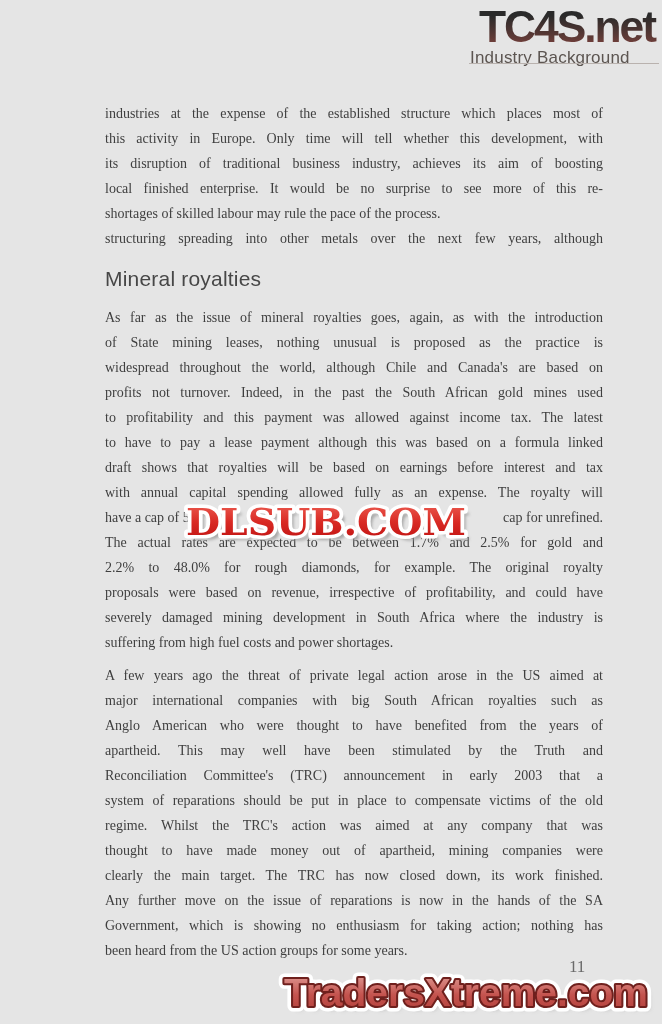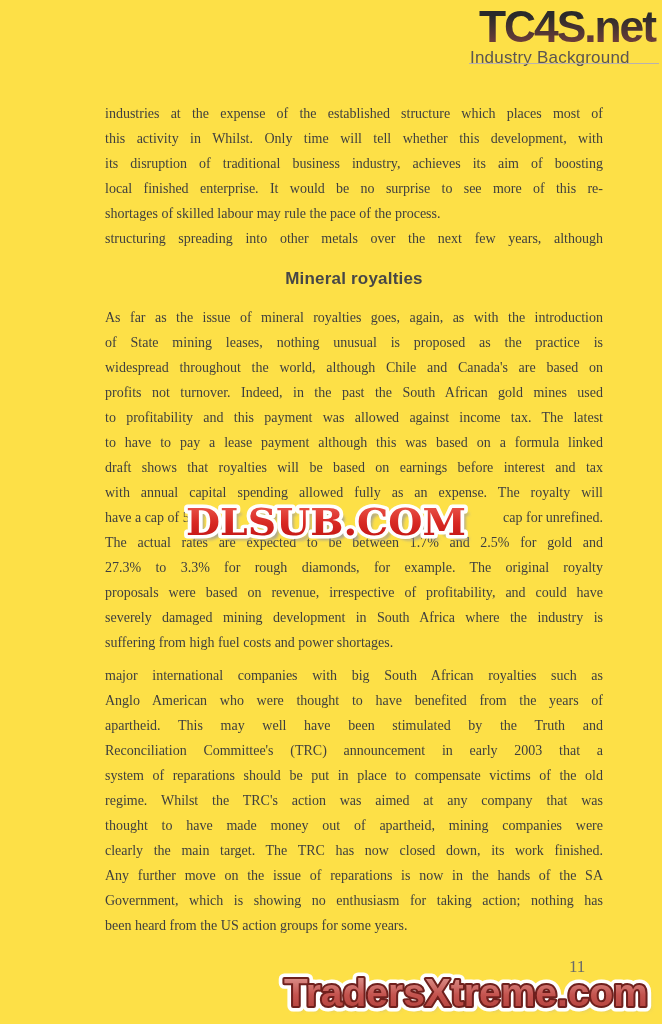--- a/index.html
+++ b/index.html
@@ -1,20 +1,20 @@
 <!DOCTYPE html>
 <html><head>
 <meta charset="utf-8">
 <style>
   html,body{margin:0;padding:0;}
   body{
     width:662px;height:1024px;background:#ffffff;position:relative;
     font-family:"Liberation Serif", serif;color:#3f3f3f;overflow:hidden;
   }
-  .page{position:absolute;inset:0;background:#fde047;padding-left:20px;}
+  .page{position:absolute;inset:0;background:#e5e5e5;padding-left:20px;}
 
   
   .tc4s-logo{position:absolute;left:477px;top:2px;}
   .section-label{
     position:absolute;left:470px;top:48px;
     font-family:"Liberation Sans", sans-serif;font-size:17px;color:#5c5551;
     letter-spacing:.2px;white-space:nowrap;
   }
   .header-rule{
     position:absolute;left:469px;top:63px;width:190px;height:1px;
@@ -29,22 +29,22 @@
   .line{
     height:25px;line-height:25px;overflow:hidden;
     text-align:justify;text-align-last:justify;
   }
   .line.last{text-align-last:left;}
   .line-split{
     height:25px;line-height:25px;display:flex;justify-content:space-between;
     overflow:hidden;white-space:nowrap;
   }
   .subheading{
-    font-family:"Liberation Sans", sans-serif;font-size:17px;color:#474747;
-    margin:16px 0 14px 0;line-height:24px;font-weight:700;letter-spacing:.2px;text-align:center;
+    font-family:"Liberation Sans", sans-serif;font-size:21px;color:#474747;
+    margin:16px 0 14px 0;line-height:24px;font-weight:400;letter-spacing:.2px;
   }
   .para{margin:0;}
   .para.p2{margin-top:0;}
   .para.p3{margin-top:8px;}
 
   
   .watermark{position:absolute;left:181px;top:494px;pointer-events:none;}
 
   
   .page-number{
@@ -69,21 +69,21 @@
     </defs>
     <text x="2" y="40" font-family="Liberation Sans, sans-serif" font-weight="bold" font-size="44" letter-spacing="-2" textLength="176" lengthAdjust="spacingAndGlyphs" fill="url(#tc4sGrad)">TC4S.net</text>
   </svg>
   <div class="section-label">Industry Background</div>
   <div class="header-rule"></div>
 
   <div class="content">
 
     <div class="para p1">
       <div class="line">industries at the expense of the established structure which places most of</div>
-      <div class="line">this activity in Whilst. Only time will tell whether this development, with</div>
+      <div class="line">this activity in Europe. Only time will tell whether this development, with</div>
       <div class="line">its disruption of traditional business industry, achieves its aim of boosting</div>
       <div class="line">local finished enterprise. It would be no surprise to see more of this re-</div>
       <div class="line last">shortages of skilled labour may rule the pace of the process.</div>
       <div class="line">structuring spreading into other metals over the next few years, although</div>
     </div>
 
     <div class="subheading">Mineral royalties</div>
 
     <div class="para p2">
       <div class="line">As far as the issue of mineral royalties goes, again, as with the introduction</div>
@@ -92,27 +92,28 @@
       <div class="line">profits not turnover. Indeed, in the past the South African gold mines used</div>
       <div class="line">to profitability and this payment was allowed against income tax. The latest</div>
       <div class="line">to have to pay a lease payment although this was based on a formula linked</div>
       <div class="line">draft shows that royalties will be based on earnings before interest and tax</div>
       <div class="line">with annual capital spending allowed fully as an expense. The royalty will</div>
       <div class="line-split">
         <span>have a cap of 5%</span>
         <span>cap for unrefined.</span>
       </div>
       <div class="line">The actual rates are expected to be between 1.7% and 2.5% for gold and</div>
-      <div class="line">27.3% to 3.3% for rough diamonds, for example. The original royalty</div>
+      <div class="line">2.2% to 48.0% for rough diamonds, for example. The original royalty</div>
       <div class="line">proposals were based on revenue, irrespective of profitability, and could have</div>
       <div class="line">severely damaged mining development in South Africa where the industry is</div>
       <div class="line last">suffering from high fuel costs and power shortages.</div>
     </div>
 
     <div class="para p3">
+      <div class="line">A few years ago the threat of private legal action arose in the US aimed at</div>
       <div class="line">major international companies with big South African royalties such as</div>
       <div class="line">Anglo American who were thought to have benefited from the years of</div>
       <div class="line">apartheid. This may well have been stimulated by the Truth and</div>
       <div class="line">Reconciliation Committee's (TRC) announcement in early 2003 that a</div>
       <div class="line">system of reparations should be put in place to compensate victims of the old</div>
       <div class="line">regime. Whilst the TRC's action was aimed at any company that was</div>
       <div class="line">thought to have made money out of apartheid, mining companies were</div>
       <div class="line">clearly the main target. The TRC has now closed down, its work finished.</div>
       <div class="line">Any further move on the issue of reparations is now in the hands of the SA</div>
       <div class="line">Government, which is showing no enthusiasm for taking action; nothing has</div>

